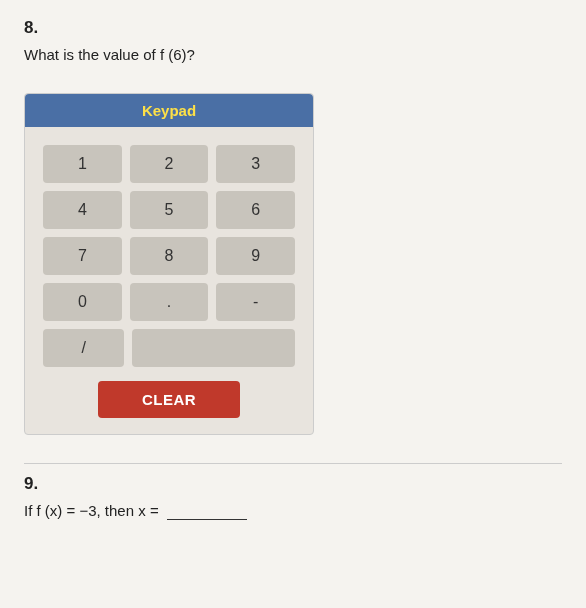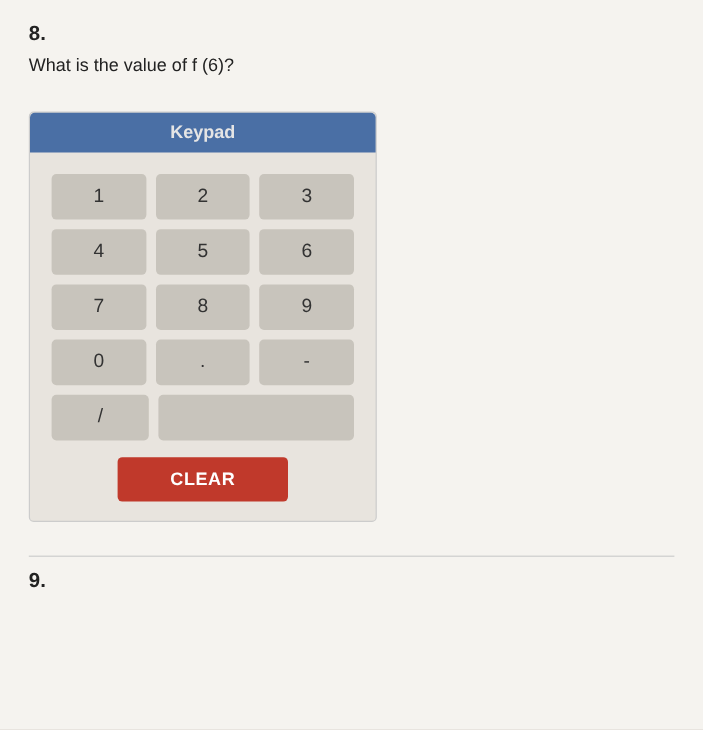--- a/index.html
+++ b/index.html
@@ -37,21 +37,21 @@
       background: #e8e4de;
       border: 1px solid #ccc;
       border-radius: 4px;
       width: 290px;
       padding-bottom: 16px;
       margin-bottom: 28px;
     }
 
     .keypad-header {
       background: #4a6fa5;
-      color: #e5e5e5;
+      color: #fde047;
       text-align: center;
       font-size: 15px;
       font-weight: bold;
       padding: 8px 0;
       border-radius: 4px 4px 0 0;
       margin-bottom: 18px;
     }
 
     .keypad-grid {
       display: grid;
@@ -171,14 +171,18 @@
     </div>
 
     <div class="clear-btn-row">
       <button class="clear-btn">CLEAR</button>
     </div>
   </div>
 
   <hr class="divider">
 
   <div class="question-number-9">9.</div>
+  <div class="question-text-9">
+    <span>If f (x) = −3, then x =</span>
+    <span class="underline-blank">&nbsp;</span>
+  </div>
 
 </div>
 
 </body></html>

